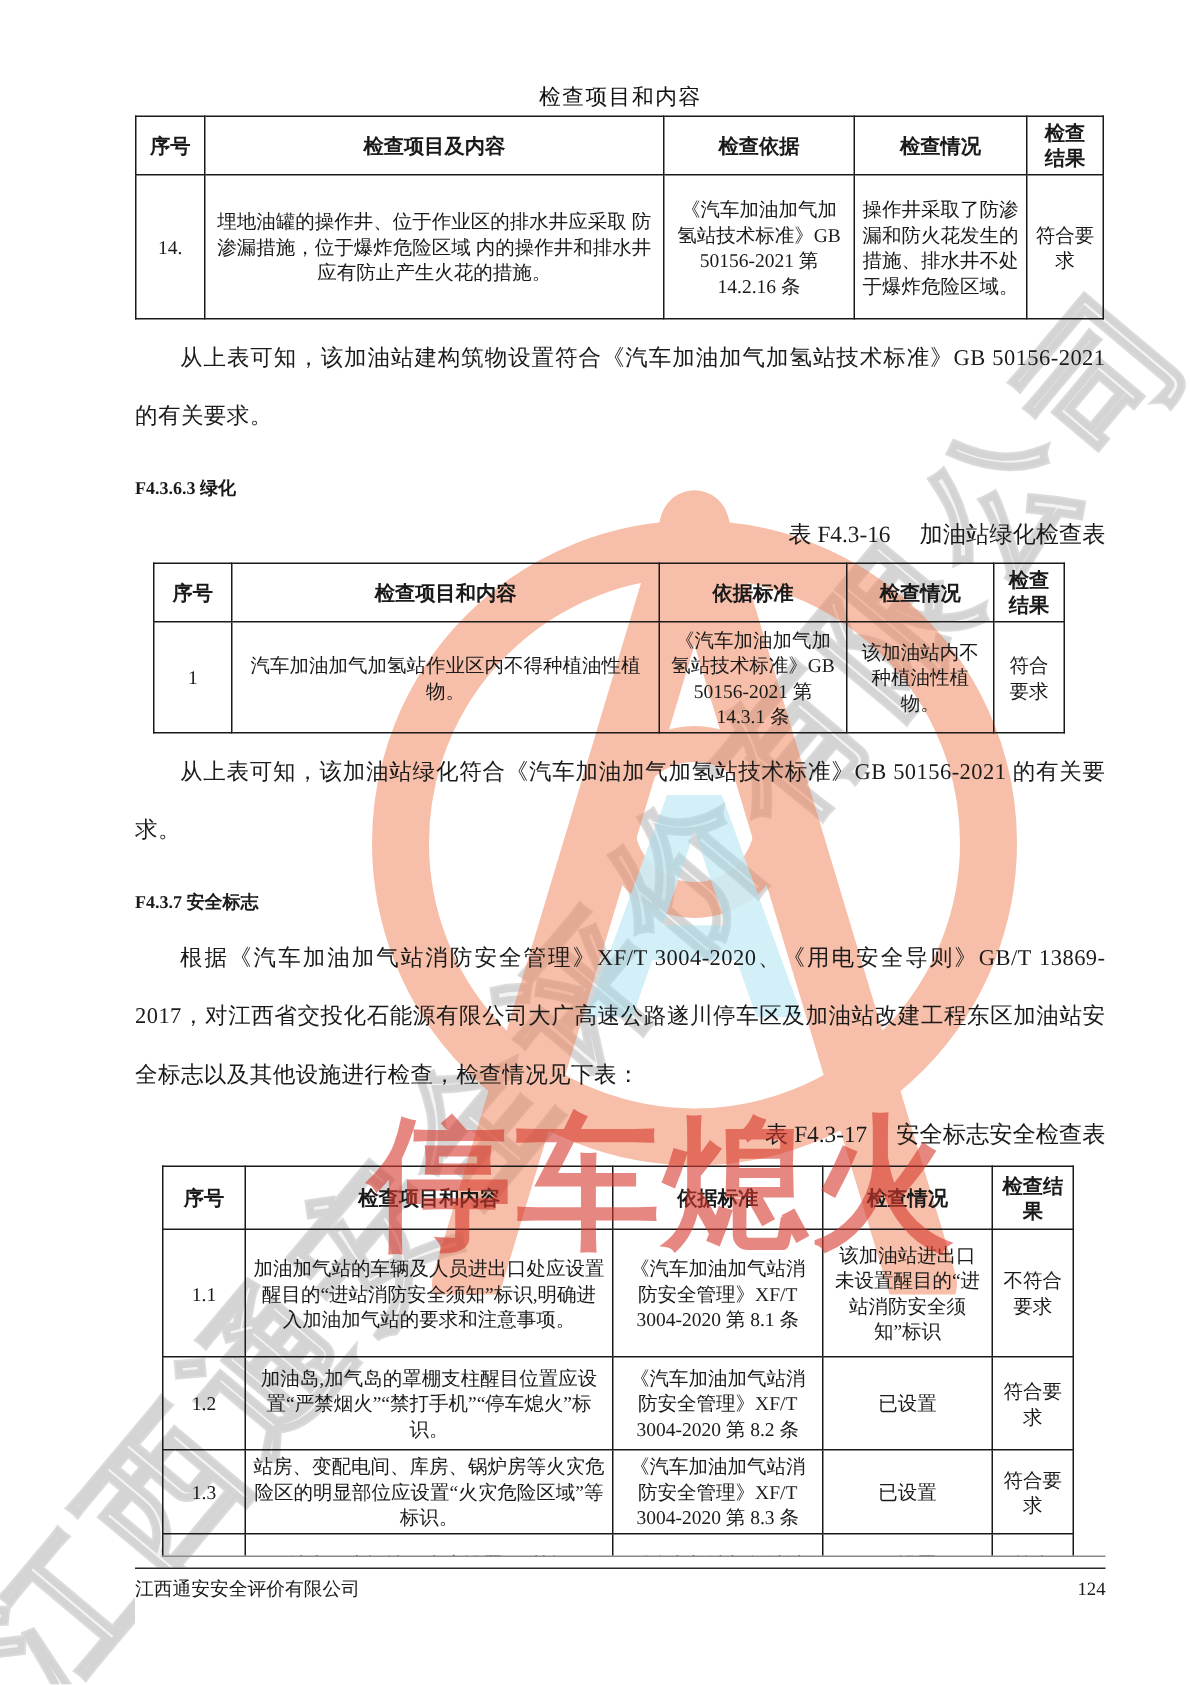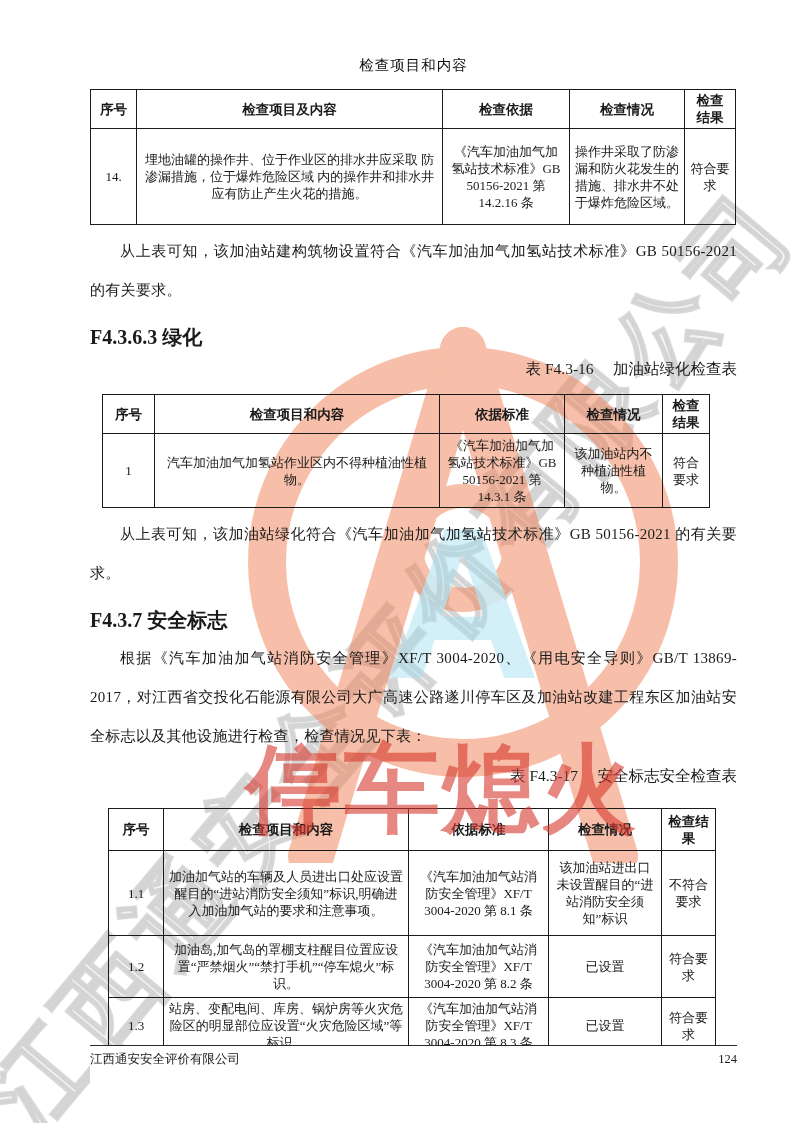--- a/index.html
+++ b/index.html
@@ -23,35 +23,35 @@
   .wm-logo .cyanA{font-family:"Liberation Sans","DejaVu Sans",sans-serif;font-weight:bold;
     font-size:215px;fill:#9edcf0;opacity:.9;}
   .wm-stamp{
     position:absolute;left:246px;top:740px;z-index:3;white-space:nowrap;
     font-size:96px;line-height:1.05;font-weight:bold;letter-spacing:2px;
     color:rgba(214,56,45,0.60);pointer-events:none;
   }
   
   .content{position:absolute;left:90px;top:55px;width:647px;z-index:2;}
   .doc-header{text-align:center;font-size:14.5px;line-height:20px;color:#111;letter-spacing:1px;}
-  table.t{border-collapse:collapse;table-layout:fixed;margin-top:14px;}
+  table.t{border-collapse:collapse;table-layout:fixed;margin-top:2px;}
   table.t th,table.t td{
     border:1.6px solid #1a1a1a;text-align:center;vertical-align:middle;
     padding:2px 5px;font-size:13px;line-height:17px;word-break:break-word;
   }
   table.t th{font-weight:bold;font-size:13.5px;}
   .t1{width:645px;margin-top:4px;}
   .t2{width:607px;margin-left:12px;}
   .t3{width:607px;}
   .t3wrap{height:262px;overflow:hidden;margin-left:18px;border-bottom:1.5px solid #8a8a8a;}
   .para{
     font-size:15px;line-height:39px;text-align:justify;text-indent:2em;
     margin:7px 0 0 0;letter-spacing:0.3px;
   }
-  .sec-heading{font-size:20px;font-weight:bold;margin:15px 0 0 0;line-height:24px;}
+  .sec-heading{font-size:12px;font-weight:bold;margin:15px 0 0 0;line-height:24px;}
   .tbl-caption{text-align:right;font-size:15.5px;margin:9px 0 7px 0;line-height:22px;}
   .footer{
     position:absolute;left:90px;top:1045px;width:647px;height:70px;z-index:4;
     background:#fff;border-top:1.6px solid #2a2a2a;
     display:flex;align-items:flex-start;padding-top:5px;box-sizing:border-box;
     font-size:12.5px;line-height:16px;
   }
   .footer .f-left{flex:1;text-align:left;}
   .footer .f-center{width:60px;text-align:right;}
   .footer .f-right{flex:1;text-align:right;}

